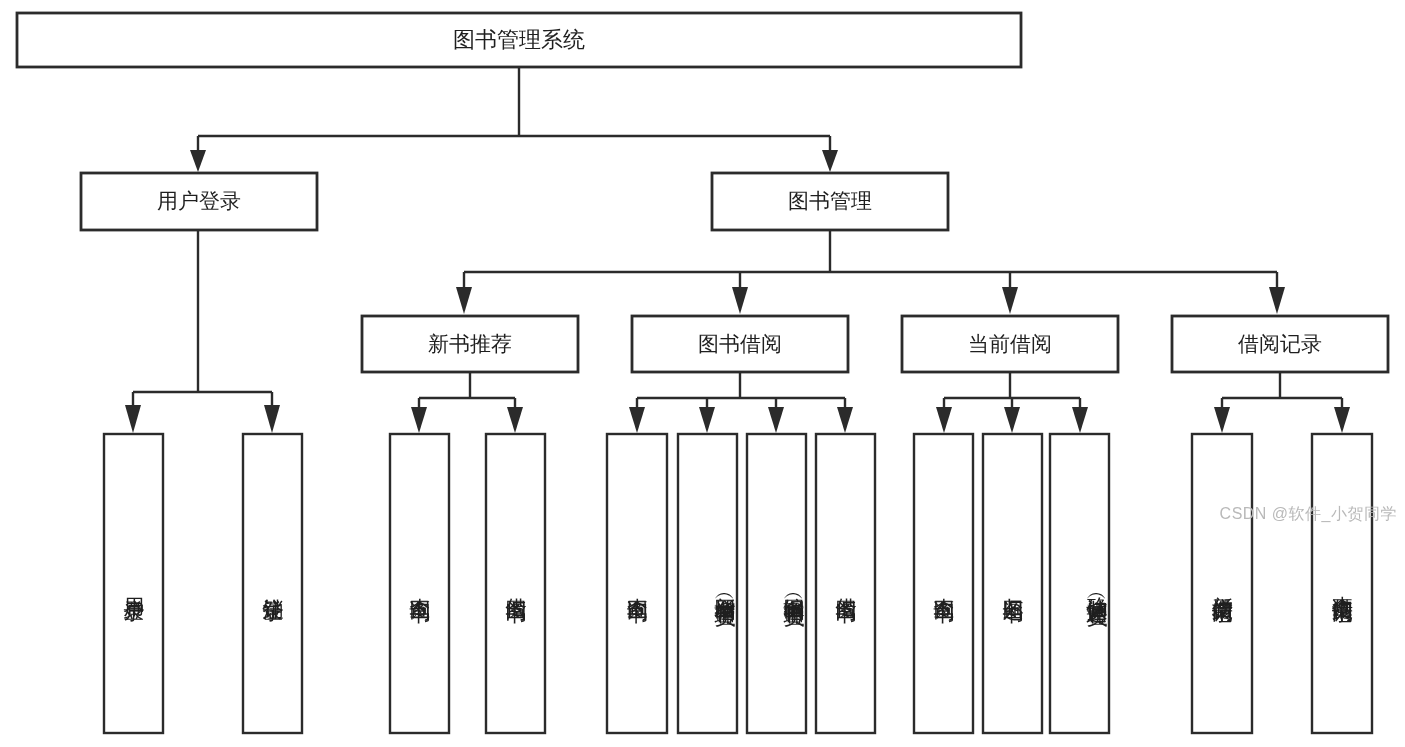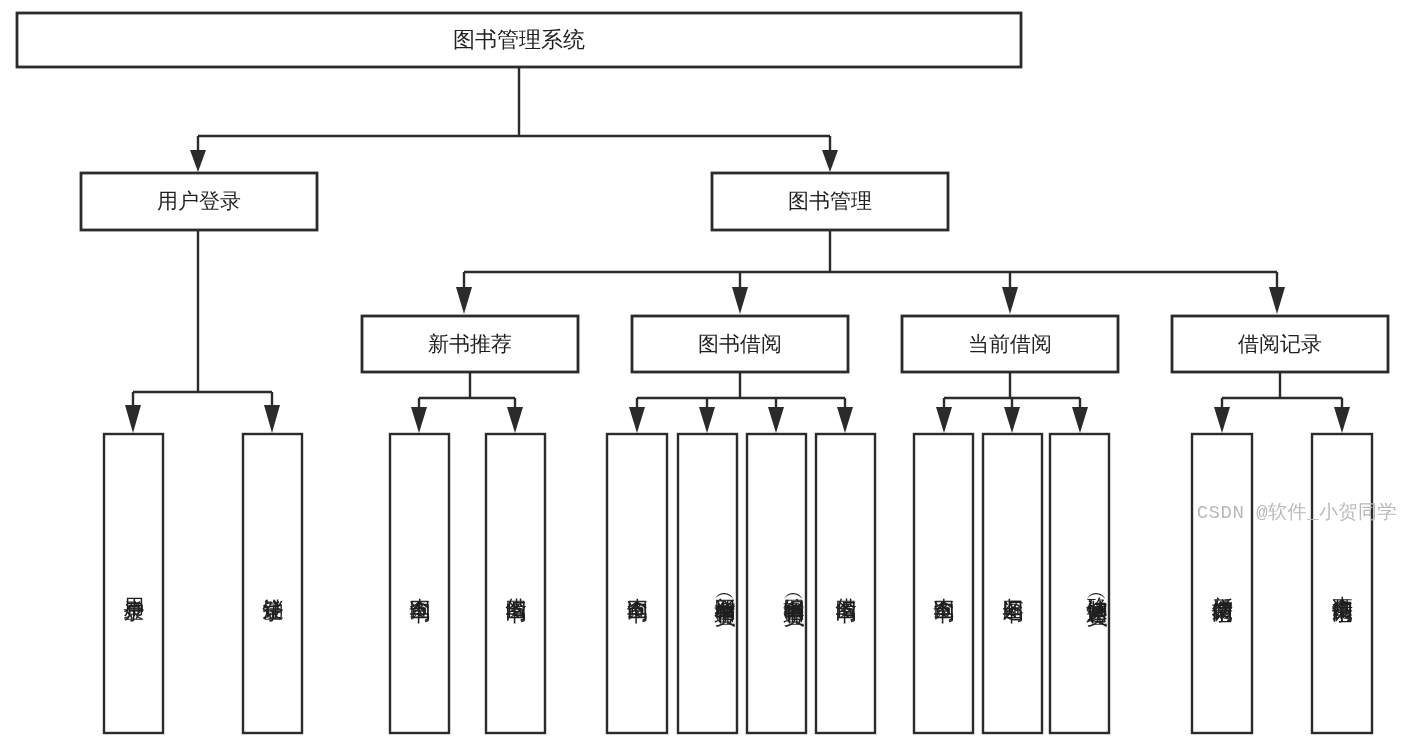--- a/index.html
+++ b/index.html
@@ -78,22 +78,22 @@
     white-space: nowrap;
     pointer-events: none;
   }
   .vlabel.center-v {
     align-items: center;
   }
   .watermark {
     position: absolute;
     right: 8px;
     bottom: 4px;
-    font-family: Liberation Mono, monospace;
-    font-size: 19px;
+    font-family: Liberation Sans, sans-serif;
+    font-size: 16px;
     color: #b9b9b9;
     letter-spacing: 0.5px;
     white-space: nowrap;
     user-select: none;
   }
 </style>
 </head>
 <body>
 
 <div id="diagram-root">

